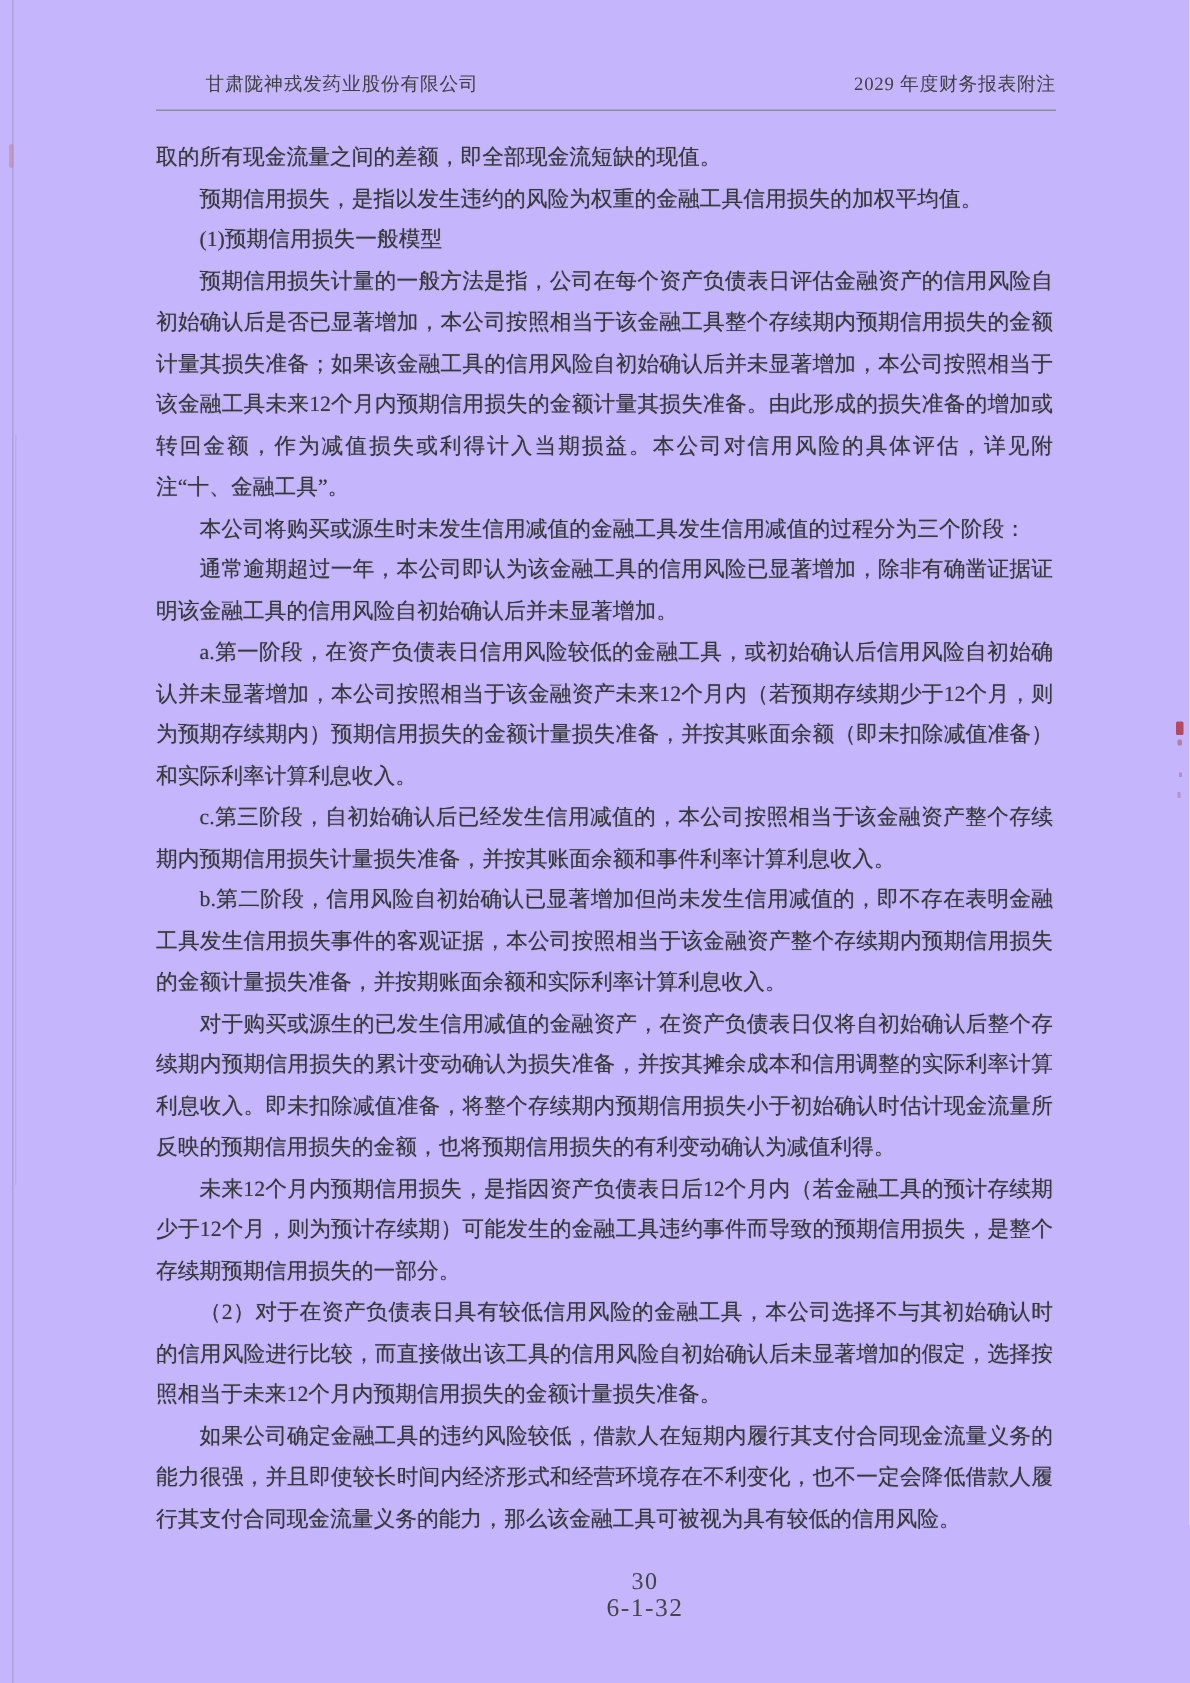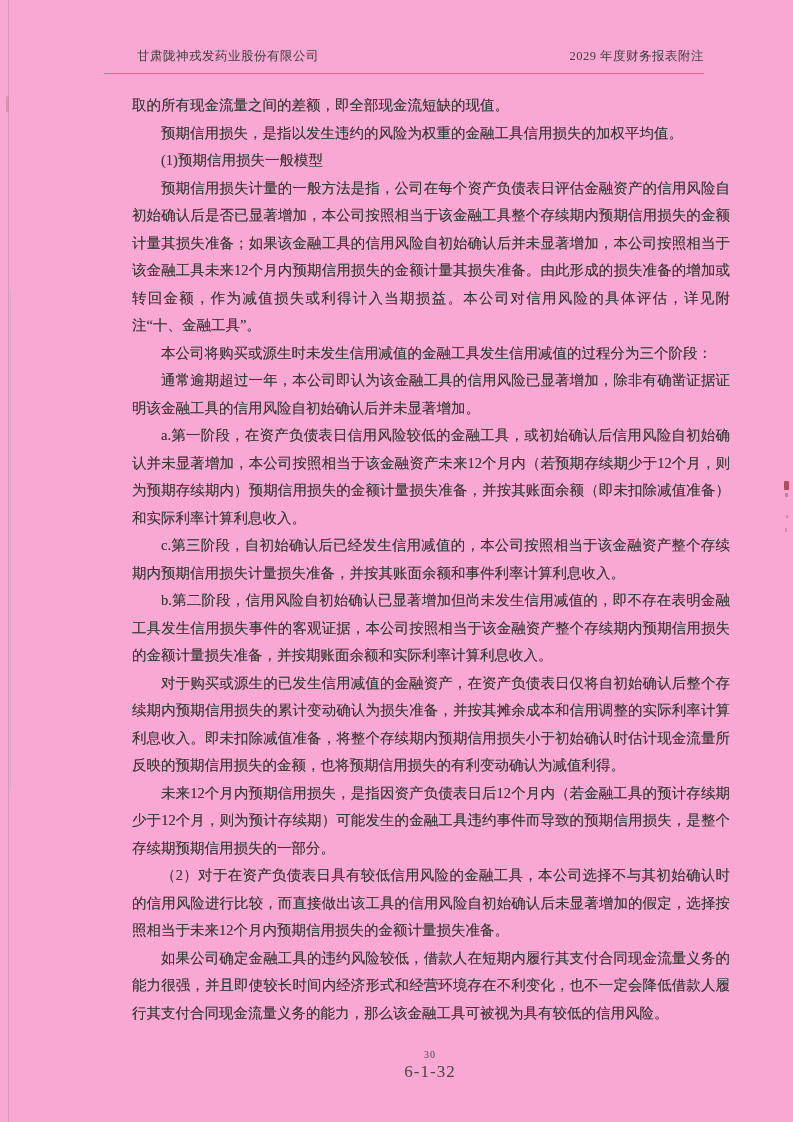--- a/index.html
+++ b/index.html
@@ -5,21 +5,21 @@
   html, body {
     margin: 0;
     padding: 0;
     background: #e9e9e9;
   }
   .page {
     position: relative;
     width: 793px;
     height: 1122px;
     margin: 0 auto;
-    background: #f9a8d4;
+    background: #c4b5fd;
     overflow: hidden;
     font-family: "Liberation Serif", "DejaVu Serif", serif;
     color: #3a3a3a;
   }
   
   .scan-edge-left {
     position: absolute;
     left: 8px; top: 0;
     width: 1px; height: 100%;
     background: rgba(125,128,145,0.35);
@@ -61,39 +61,38 @@
   
   .doc-body {
     position: absolute;
     left: 104px; top: 92px;
     width: 598px;
     font-size: 14.5px;
     line-height: 27.5px;
     text-align: justify;
     color: #383838;
     text-shadow: 0 0 0.6px rgba(60,60,60,0.55);
-    margin-left: 28px;
   }
   .doc-body p {
     margin: 0;
     padding: 0;
   }
   .doc-body p.indent { text-indent: 2em; }
 
   
   .footer {
     position: absolute;
     left: 104px; top: 1048px;
     width: 598px;
     text-align: center;
     transform: translateX(27px);
     color: #454545;
   }
   .footer .page-num {
-    font-size: 10px;
+    font-size: 16px;
     line-height: 14px;
     letter-spacing: 1px;
   }
   .footer .page-code {
     font-size: 17px;
     line-height: 20px;
     letter-spacing: 1px;
   }
 </style>
 </head>

